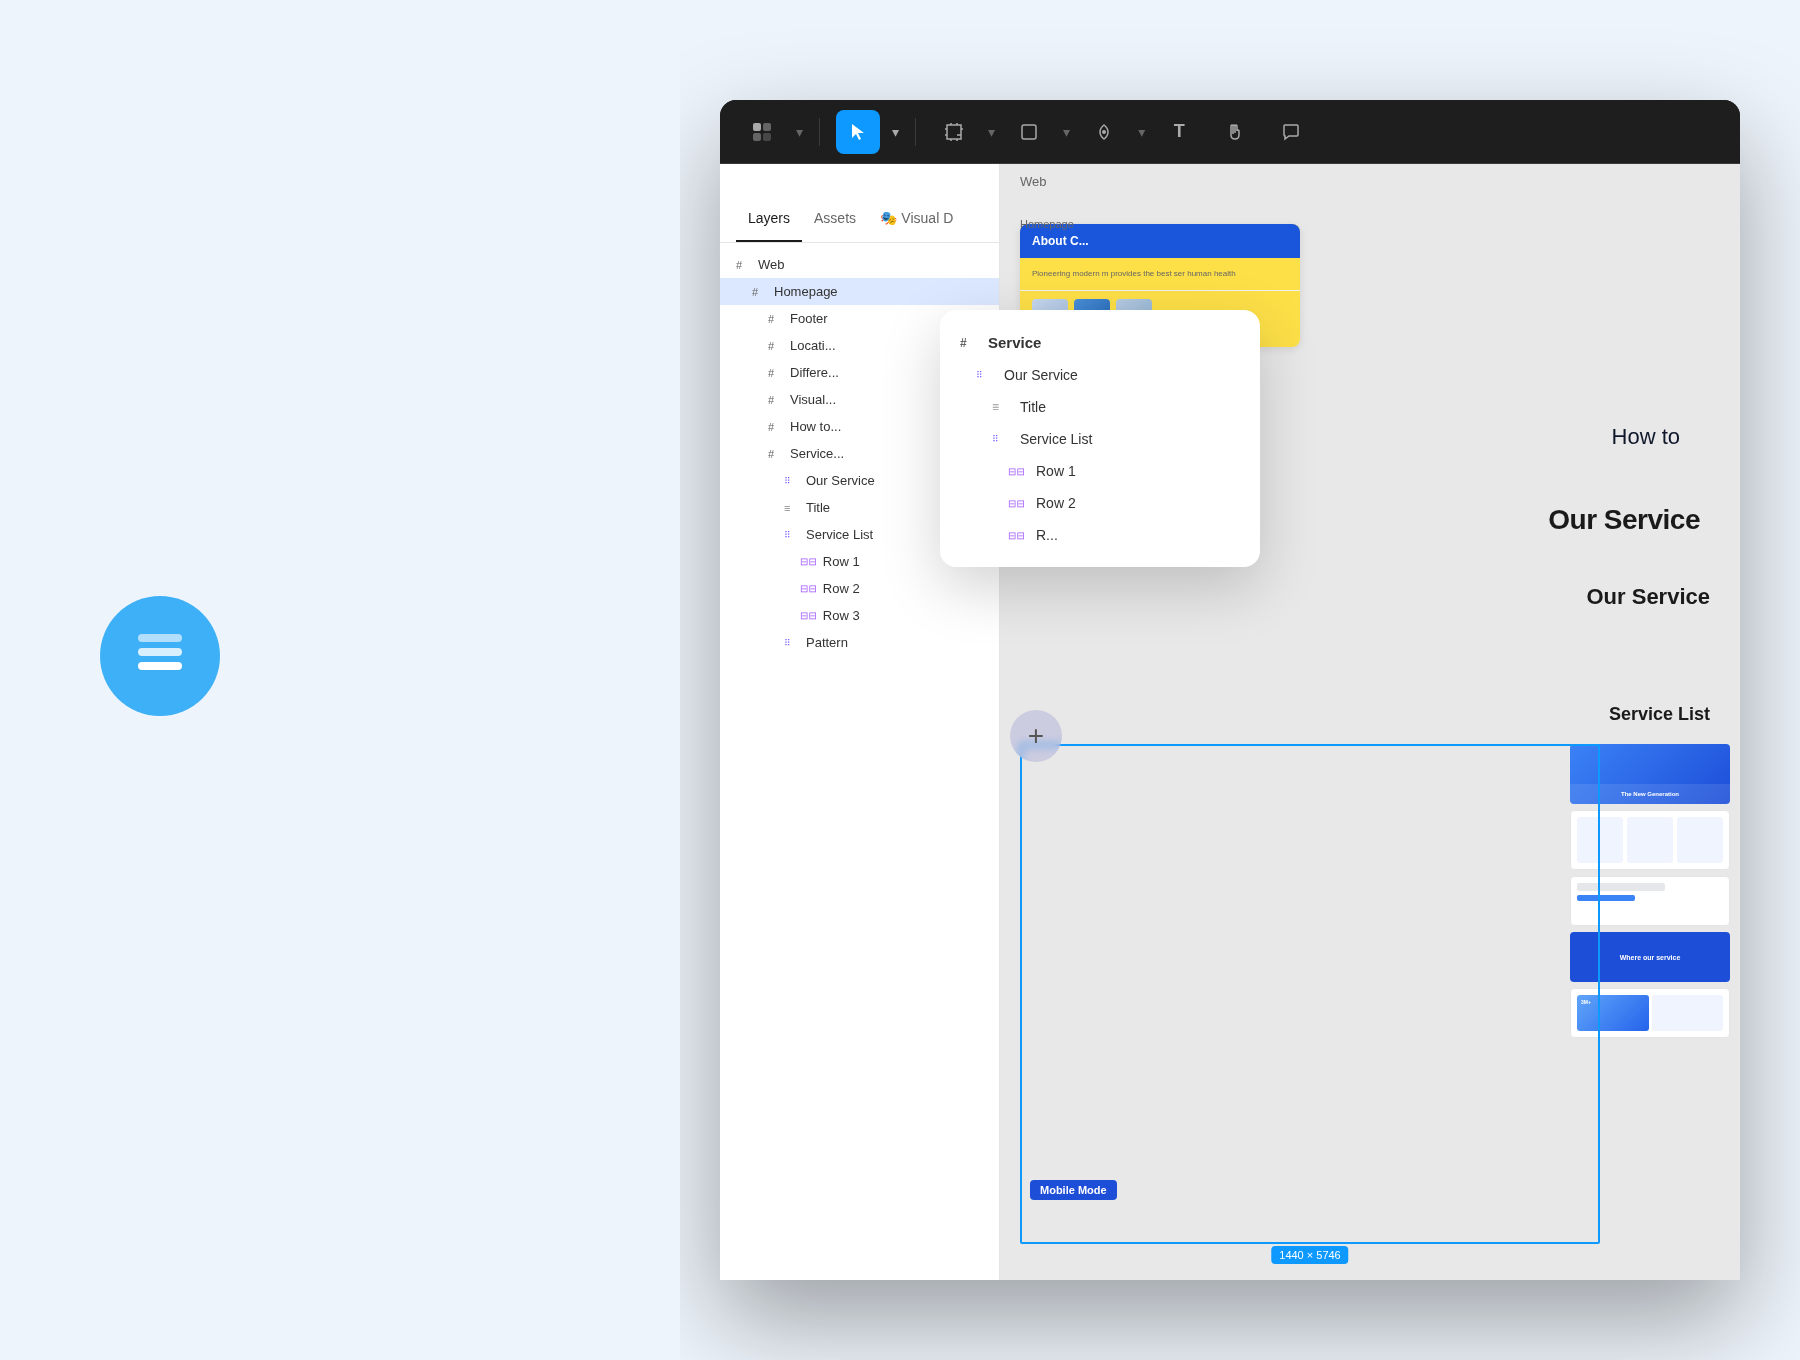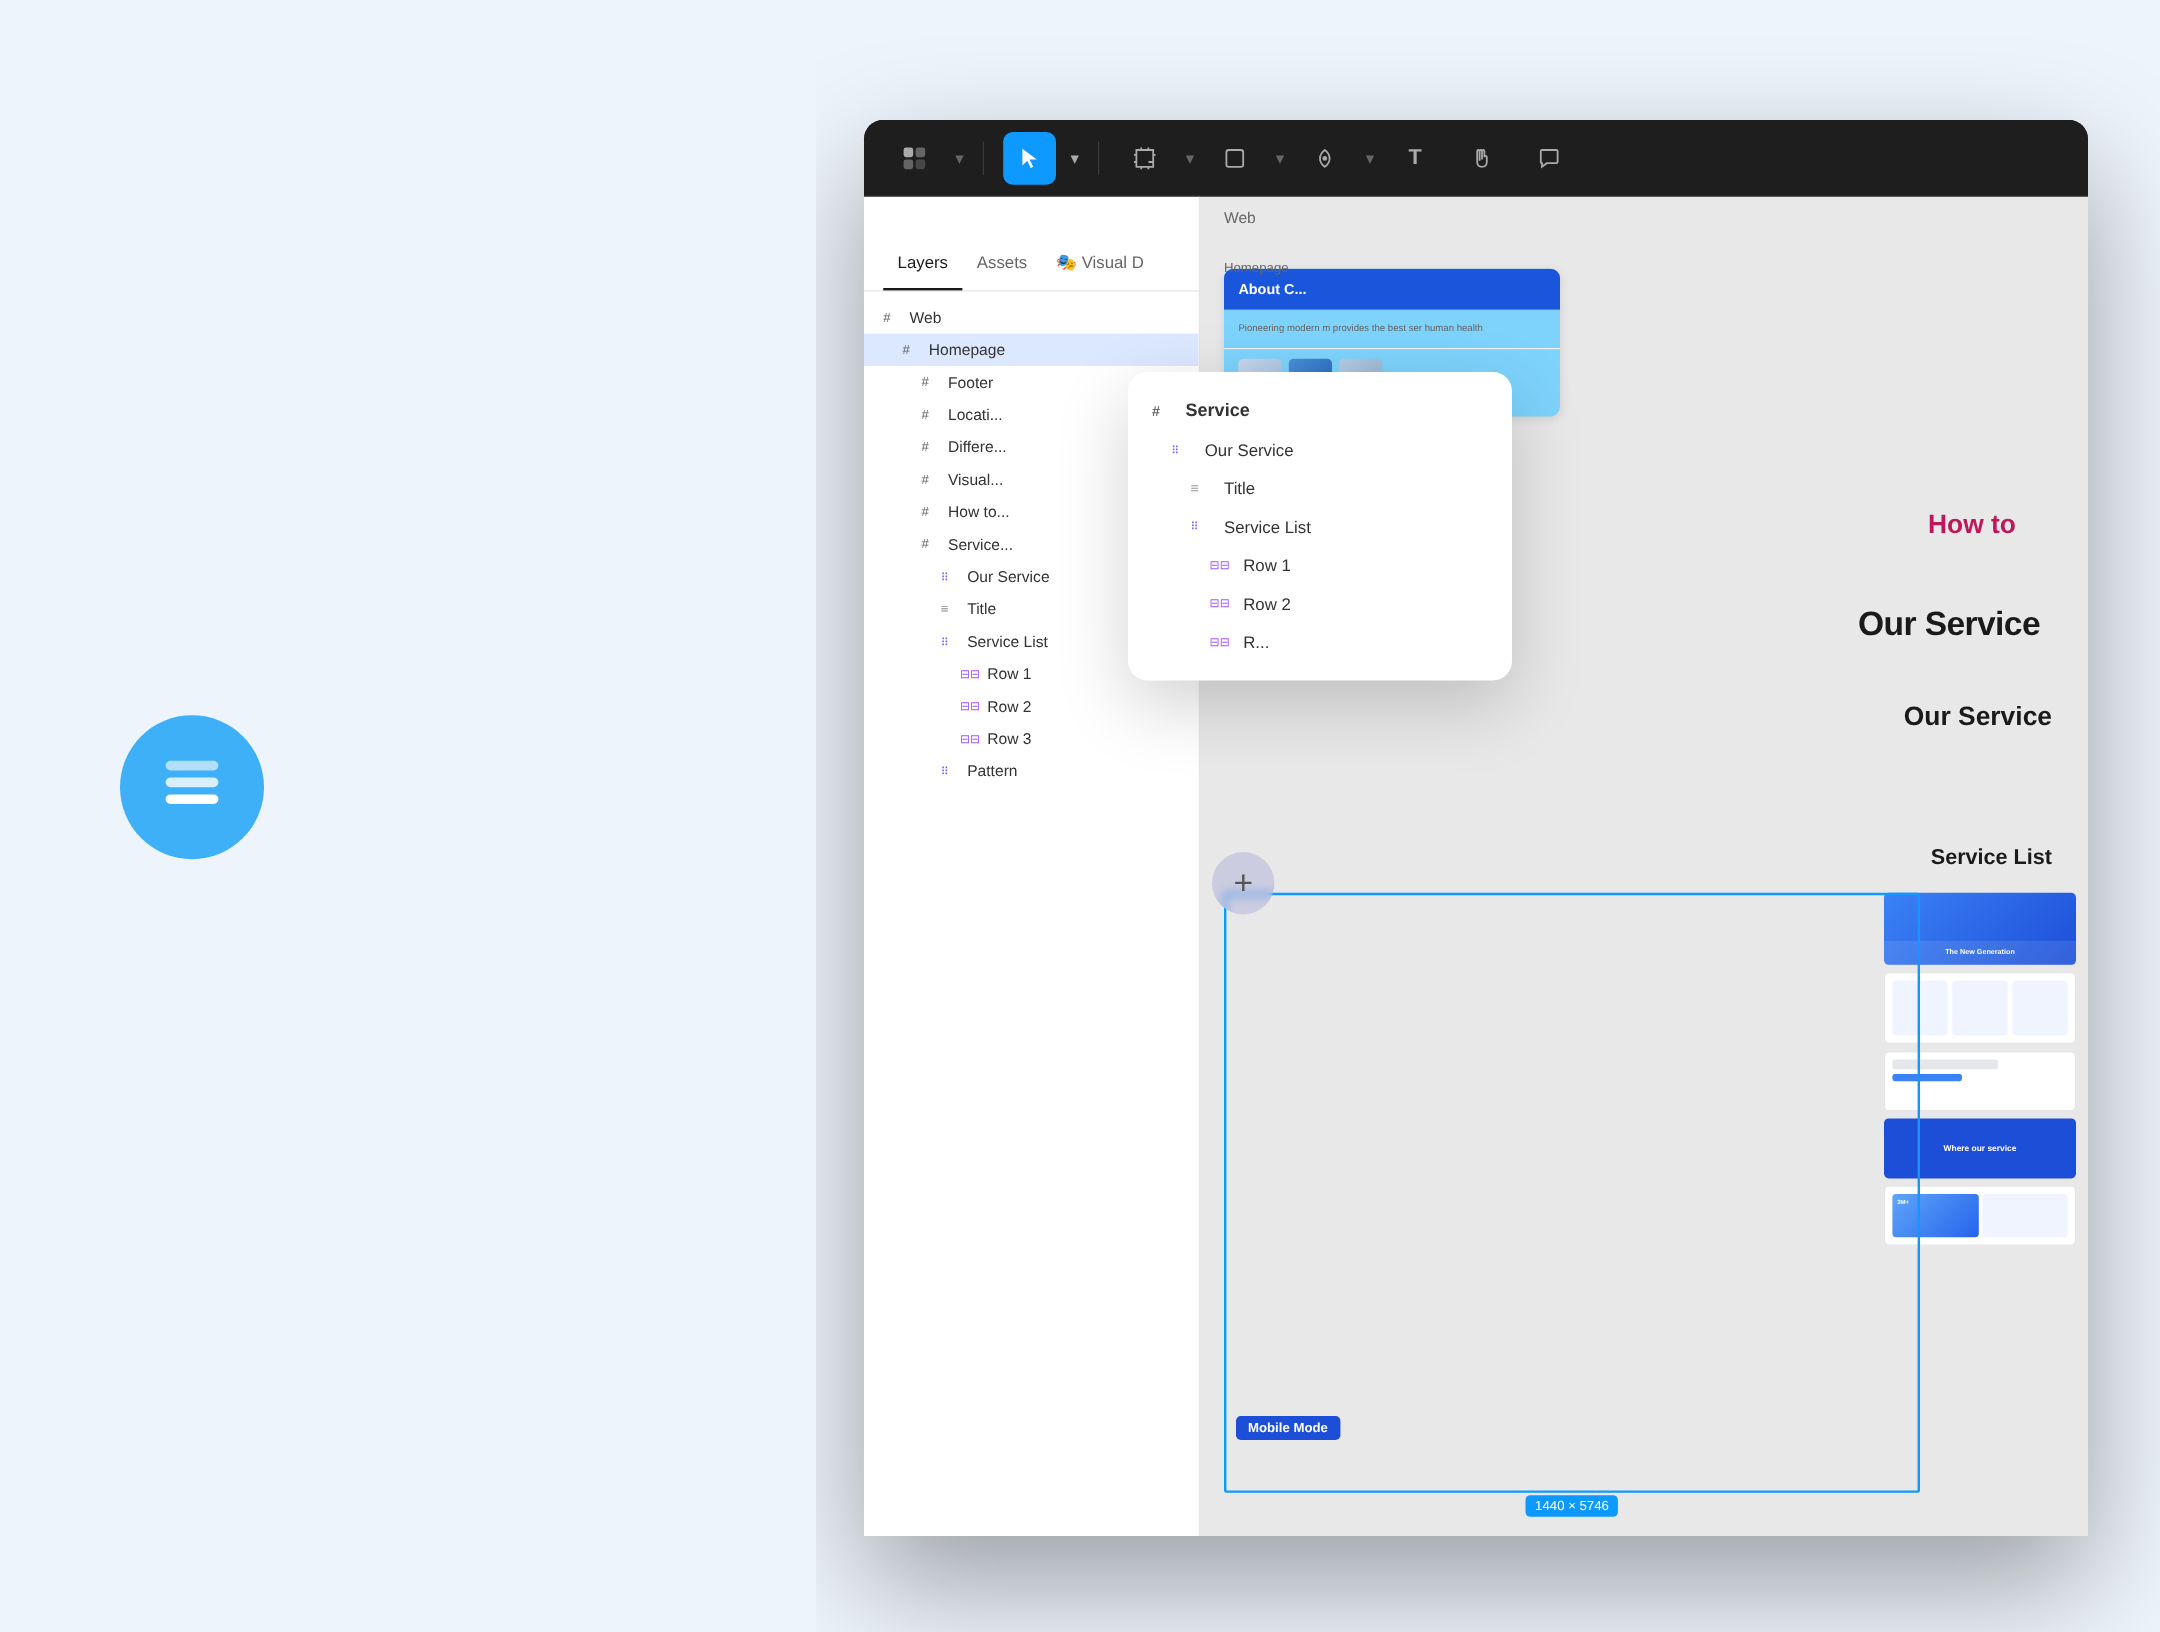--- a/index.html
+++ b/index.html
@@ -286,21 +286,21 @@
       border-radius: 4px;
       white-space: nowrap;
     }
 
     
     .canvas-about-section {
       position: absolute;
       top: 60px;
       left: 20px;
       width: 280px;
-      background: #7dd3fc;
+      background: #fde047;
       border-radius: 8px;
       overflow: hidden;
       box-shadow: 0 2px 8px rgba(0,0,0,0.1);
     }
 
     .about-header {
       background: #1a56db;
       padding: 10px 12px;
       font-size: 12px;
       color: white;
@@ -521,21 +521,21 @@
           </div>
           <div class="about-team">
             <div class="team-img"></div>
             <div class="team-img blue-accent"></div>
             <div class="team-img" style="background:linear-gradient(135deg,#b8cce4,#8aadcc)"></div>
           </div>
         </div>
 
         <div class="our-service-label">Our Service</div>
 
-        <div style="position:absolute;top:260px;right:60px;font-size:22px;font-weight:700;color:#be185d;">How to</div>
+        <div style="position:absolute;top:260px;right:60px;font-size:22px;font-weight:400;color:#0f172a;">How to</div>
 
         <div style="position:absolute;top:420px;right:30px;font-size:22px;font-weight:800;color:#1a1a1a;">Our Service</div>
 
         <div style="position:absolute;top:540px;right:30px;font-size:18px;font-weight:600;color:#1a1a1a;">Service List</div>
 
         <div style="position:absolute;top:580px;right:10px;width:160px;display:flex;flex-direction:column;gap:6px;">
           <div style="height:60px;background:linear-gradient(135deg,#3b82f6,#1d4ed8);border-radius:4px;overflow:hidden;position:relative;">
             <div style="position:absolute;bottom:0;left:0;right:0;height:20px;background:rgba(255,255,255,0.1);display:flex;align-items:center;justify-content:center;">
               <div style="font-size:6px;color:white;font-weight:600;">The New Generation</div>
             </div>

